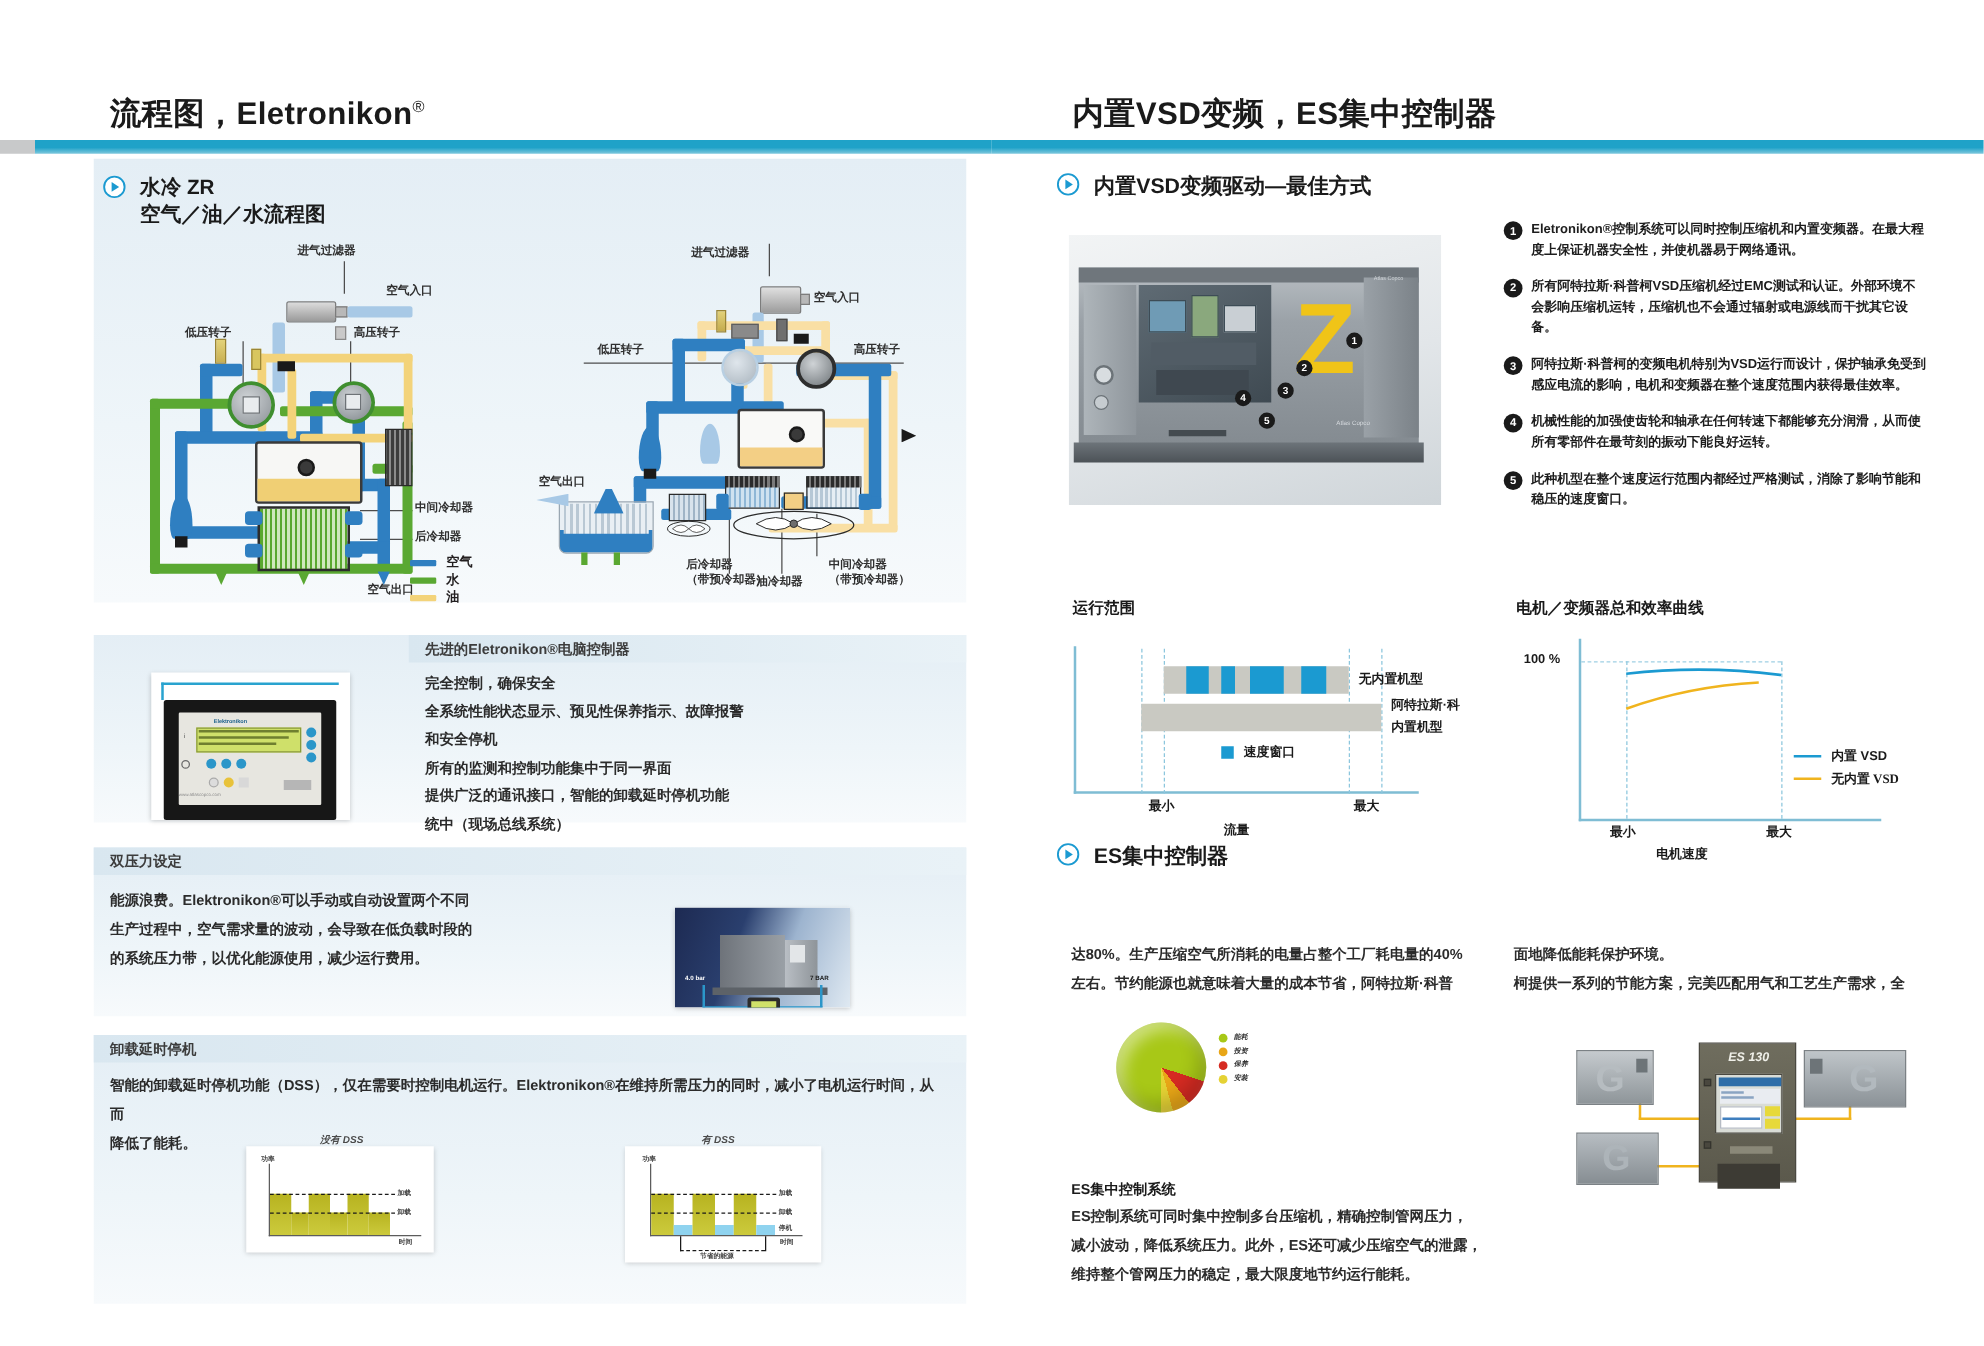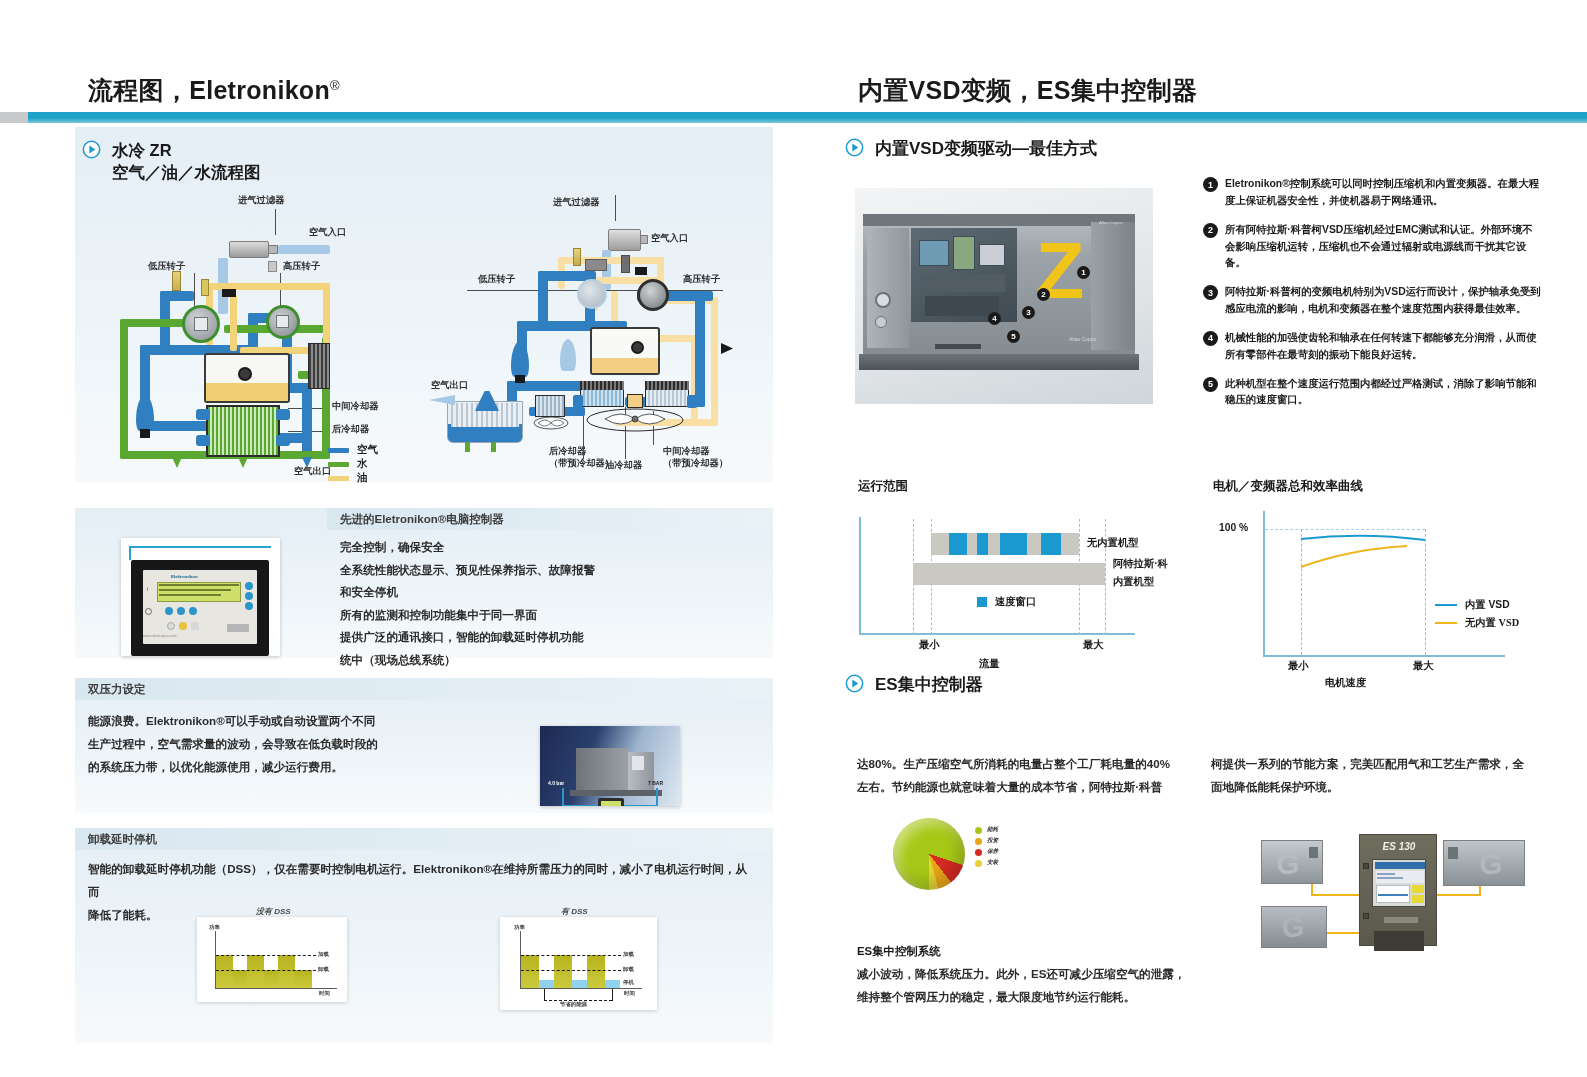--- a/index.html
+++ b/index.html
@@ -572,22 +572,22 @@
         <polygon points="7.7,5.8 14,10 7.7,14.2" fill="#1b9ad1"></polygon>
       </svg>
       <div class="bullet-txt small">ES集中控制器</div>
     </div>
 
     <div class="body-txt loose" style="left:64px; top:752px; width:340px;">
       <div>达80%。生产压缩空气所消耗的电量占整个工厂耗电量的40%</div>
       <div>左右。节约能源也就意味着大量的成本节省，阿特拉斯·科普</div>
     </div>
     <div class="body-txt loose" style="left:418px; top:752px; width:340px;">
+      <div>面地降低能耗保护环境。</div>
       <div>柯提供一系列的节能方案，完美匹配用气和工艺生产需求，全</div>
-      <div>面地降低能耗保护环境。</div>
     </div>
 
     <div style="position:absolute;left:100px;top:818px;width:180px;height:90px;">
       <div class="pie" style="left:0;top:0;width:72px;height:72px;background:
         conic-gradient(from 180deg,
           #a8c817 0deg 288deg,
           #d62b22 288deg 322deg,
           #e8a617 322deg 345deg,
           #e5d234 345deg 360deg);
         box-shadow:inset -6px -8px 14px rgba(0,0,0,.18), inset 6px 6px 12px rgba(255,255,255,.45);"></div>
@@ -606,20 +606,21 @@
         </div>
         <div class="pie-leg-row">
           <span class="pie-leg-dot" style="background:#e5d234;"></span>
           <span class="pie-leg-txt">安装</span>
         </div>
       </div>
     </div>
 
     <div class="es-block-title" style="left:64px;top:944px;">ES集中控制系统</div>
     <div class="body-txt loose" style="left:64px;top:962px;width:350px;">
+      <div>ES控制系统可同时集中控制多台压缩机，精确控制管网压力，</div>
       <div>减小波动，降低系统压力。此外，ES还可减少压缩空气的泄露，</div>
       <div>维持整个管网压力的稳定，最大限度地节约运行能耗。</div>
     </div>
 
     <div style="position:absolute;left:440px;top:818px;width:300px;height:130px;">
 
       <div style="position:absolute;left:78px;top:76px;width:52px;height:2px;background:#f0b41e;"></div>
       <div style="position:absolute;left:78px;top:46px;width:2px;height:32px;background:#f0b41e;"></div>
       <div style="position:absolute;left:200px;top:76px;width:48px;height:2px;background:#f0b41e;"></div>
       <div style="position:absolute;left:246px;top:46px;width:2px;height:32px;background:#f0b41e;"></div>

